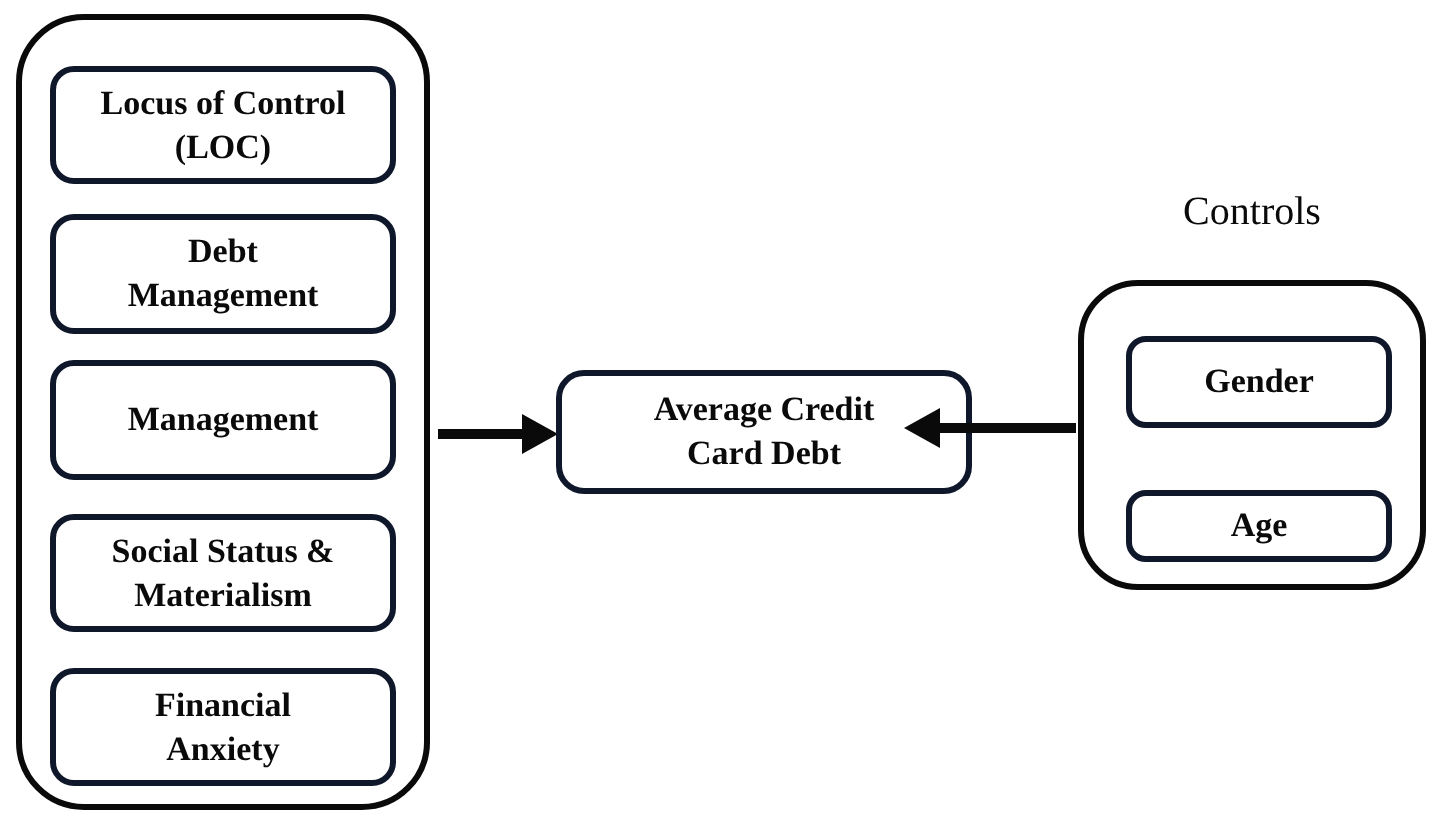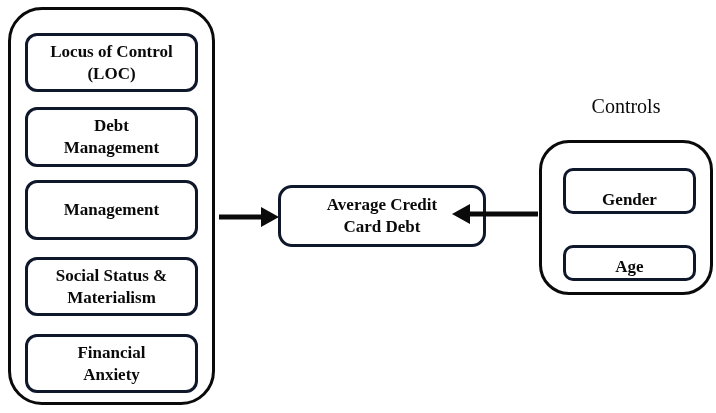--- a/index.html
+++ b/index.html
@@ -60,21 +60,21 @@
   .node.p2 { top: 180px; height: 60px; }
   .node.p3 { top: 257px; height: 59px; }
   .node.p4 { top: 334px; height: 59px; align-items: center; }
   .node.outcome {
     left: 278px;
     top: 185px;
     width: 208px;
     height: 62px;
     border-radius: 14px;
   }
-  .node.ctrl { left: 563px; width: 133px; border-radius: 10px; align-items: flex-end; }
+  .node.ctrl { left: 563px; width: 133px; border-radius: 10px; }
   .node.c0 { top: 168px; height: 46px; }
   .node.c1 { top: 245px; height: 36px; }
   .controls-title {
     position: absolute;
     left: 539px;
     top: 94px;
     width: 174px;
     text-align: center;
     font-weight: normal;
     font-size: 20px;

